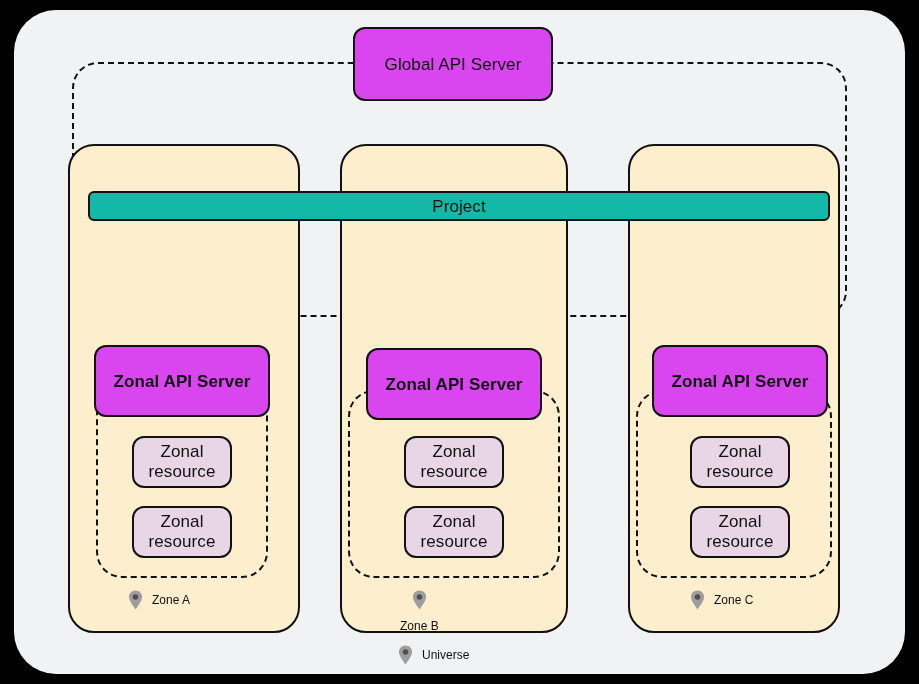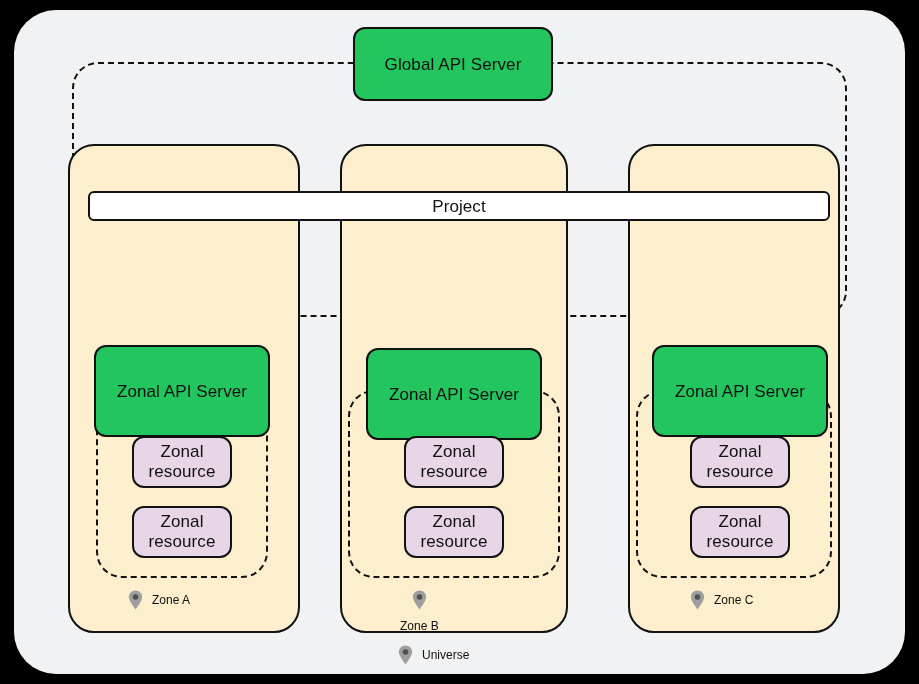--- a/index.html
+++ b/index.html
@@ -82,22 +82,22 @@
     display: flex;
     align-items: center;
     justify-content: center;
     text-align: center;
     color: #111111;
     font-size: 17px;
     line-height: 21px;
     letter-spacing: 0.1px;
   }
 
-  .node-blue  { background: #22c55e; }
-  .node-green { background: #ffffff; }
+  .node-blue  { background: #d946ef; }
+  .node-green { background: #14b8a6; }
   .node-pink  { background: #e8d6e6; }
 
   
   .global-api {
     left: 353px;
     top: 27px;
     width: 200px;
     height: 74px;
     z-index: 6;
   }
@@ -109,22 +109,23 @@
     height: 30px;
     border-radius: 6px;
     z-index: 6;
   }
   .bar-project { top: 191px; }
   .bar-global  { top: 251px; }
 
   
   .zonal-api {
     width: 176px;
-    height: 92px;
+    height: 72px;
     z-index: 7;
+    font-weight: bold;
   }
   .zonal-api-a { left: 94px;  top: 345px; }
   .zonal-api-b { left: 366px; top: 348px; }
   .zonal-api-c { left: 652px; top: 345px; }
 
   
   .zonal-res {
     width: 100px;
     height: 52px;
     z-index: 7;

